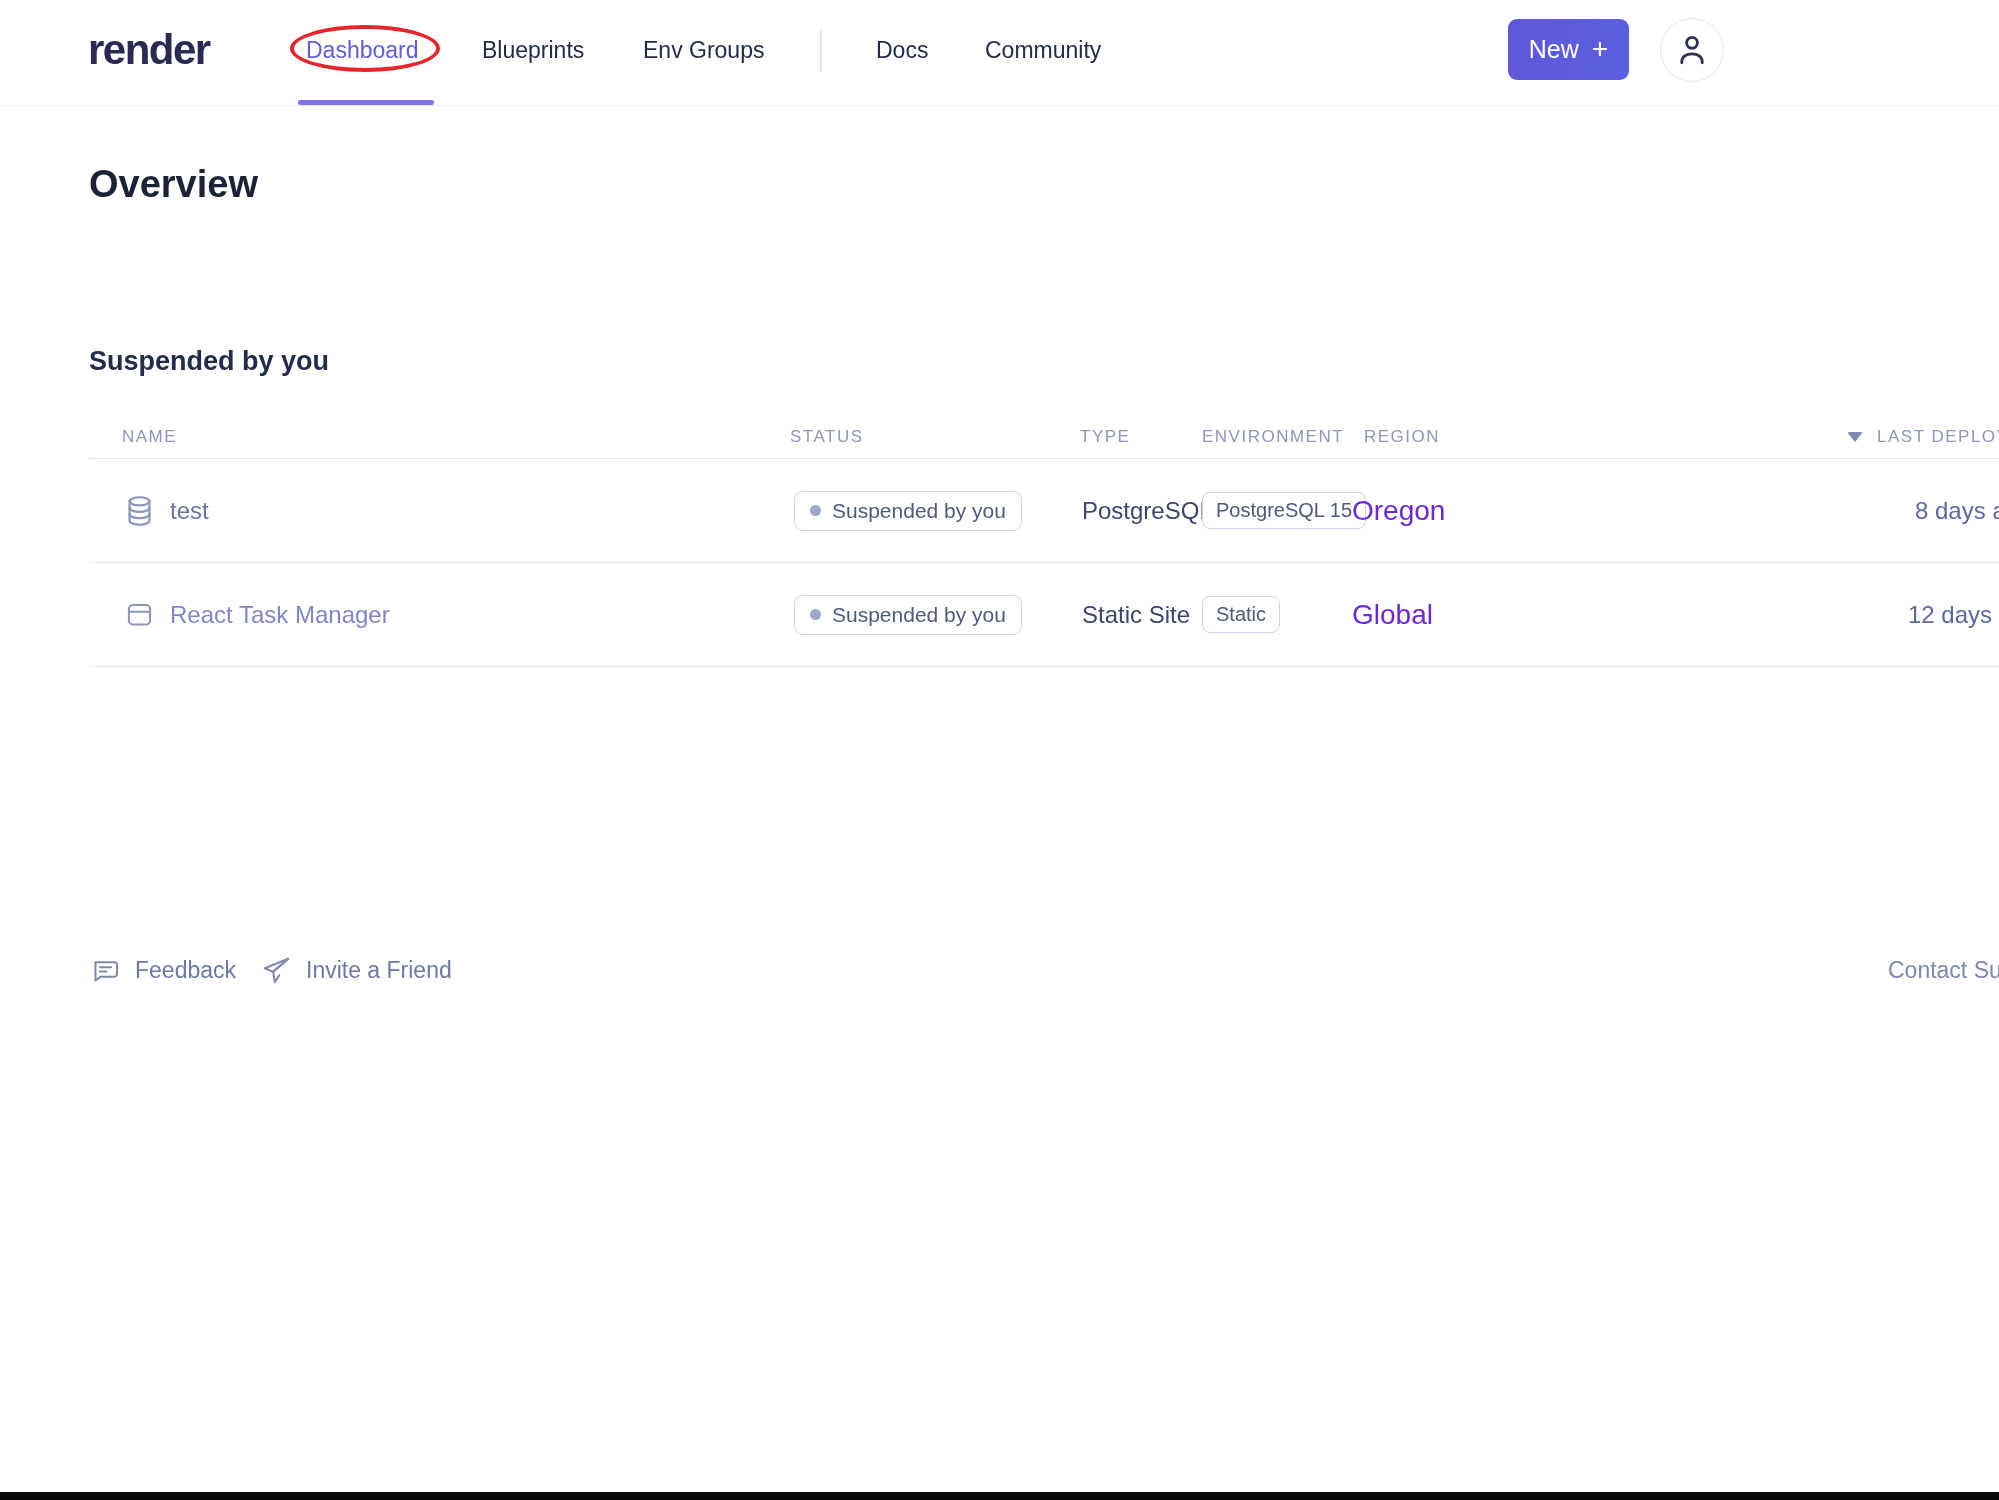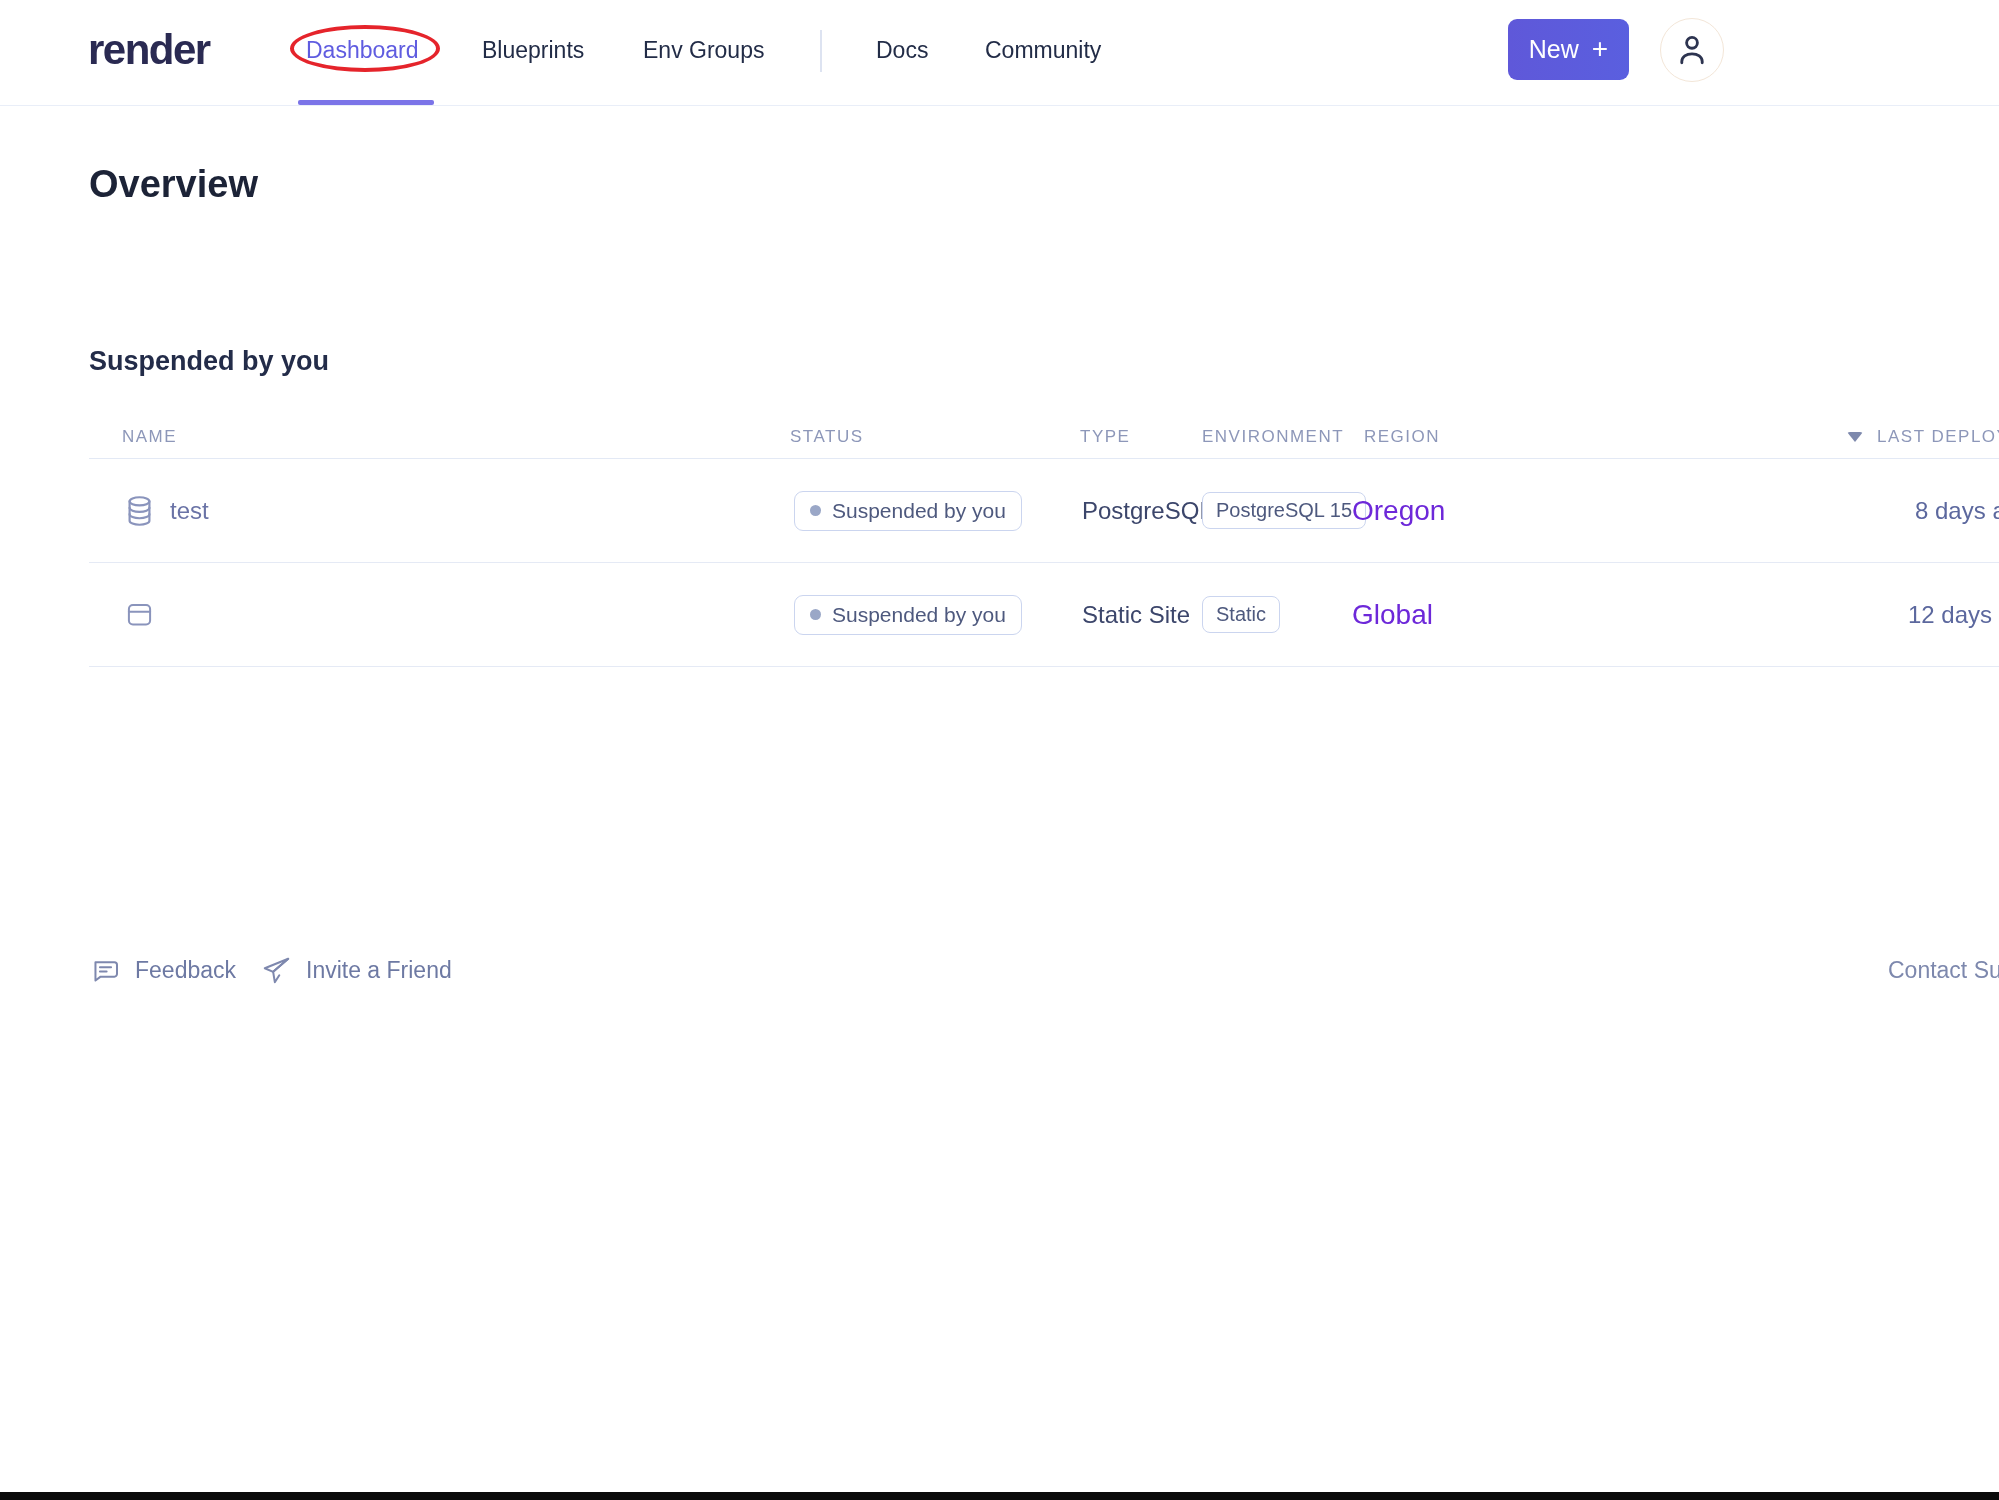--- a/index.html
+++ b/index.html
@@ -215,20 +215,21 @@
     <div class="cell cell-deploy r1">8 days ago</div>
   </div>
 
   <div class="trow">
     <div class="cell cell-icon">
       <svg width="29" height="29" viewBox="0 0 26 26" fill="none" stroke="#8a94bc" stroke-width="1.8" stroke-linecap="round">
         <rect x="3.5" y="4.5" width="19" height="17.5" rx="3.6"></rect>
         <line x1="3.5" y1="10.6" x2="22.5" y2="10.6"></line>
       </svg>
     </div>
+    <div class="cell cell-name name-link">React Task Manager</div>
     <div class="cell cell-status">
       <span class="status-badge">
         <span class="status-dot"></span>
         <span>Suspended by you</span>
       </span>
     </div>
     <div class="cell cell-type">Static Site</div>
     <div class="cell cell-env">
       <span class="env-badge">Static</span>
     </div>

